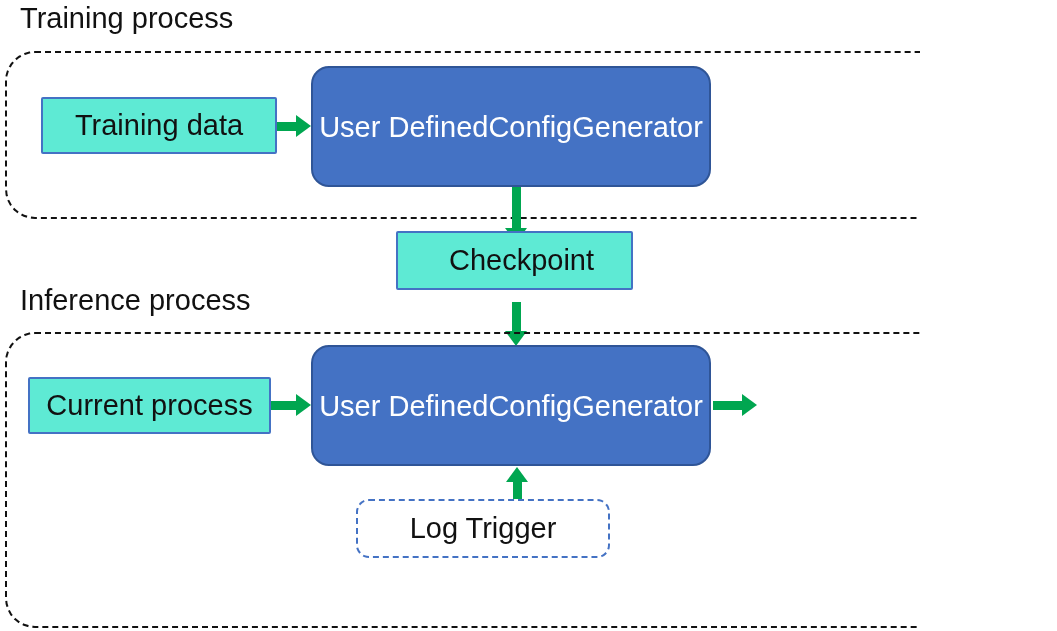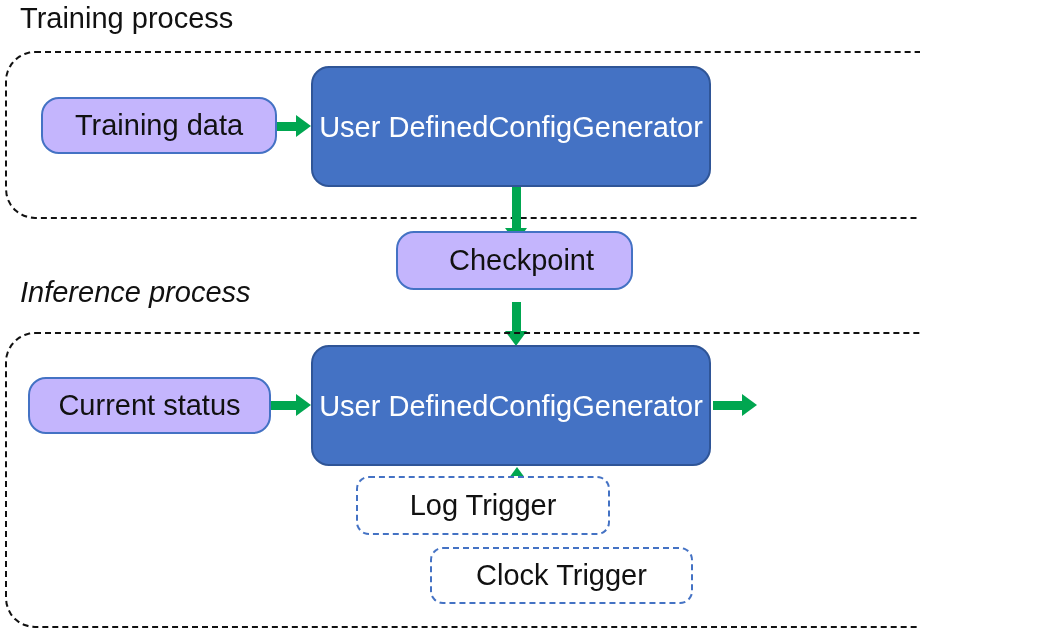--- a/index.html
+++ b/index.html
@@ -30,23 +30,23 @@
   .node {
     position: absolute;
     display: flex;
     align-items: center;
     justify-content: center;
     text-align: center;
     box-sizing: border-box;
     white-space: nowrap;
   }
   .white-node {
-    background: #c4b5fd;
+    background: #5eead4;
     border: 2px solid #4472C4;
-    border-radius: 18px;
+    border-radius: 2px;
     color: #111111;
     font-size: 29px;
   }
   .blue-node {
     background: #4472C4;
     border: 2px solid #2F5597;
     border-radius: 18px;
     color: #ffffff;
     font-size: 29px;
     flex-direction: row;
@@ -124,25 +124,25 @@
     <div class="head"></div>
   </div>
 
   <div class="node white-node" style="left:396px; top:231px; width:237px; height:59px;padding-left:14px;">Checkpoint</div>
 
   <div class="arrow-down" style="left:504px; top:302px; width:24px; height:44px;">
     <div class="shaft"></div>
     <div class="head"></div>
   </div>
 
-  <div class="section-label" style="left:20px; top:276px;font-style:italic;">Inference process</div>
+  <div class="section-label" style="left:20px; top:284px;">Inference process</div>
 
   <div class="dashed-container" style="left:5px; top:332px; width:1042px; height:292px;"></div>
 
-  <div class="node white-node" style="left:28px; top:377px; width:243px; height:57px;">Current status</div>
+  <div class="node white-node" style="left:28px; top:377px; width:243px; height:57px;">Current process</div>
 
   <div class="arrow-right" style="left:271px; top:393px; width:40px; height:24px;">
     <div class="shaft"></div>
     <div class="head"></div>
   </div>
 
   <div class="node blue-node" style="left:311px; top:345px; width:400px; height:121px;">
     <span>User Defined</span>
     <span>ConfigGenerator</span>
   </div>
@@ -151,17 +151,16 @@
     <div class="shaft"></div>
     <div class="head"></div>
   </div>
 
 
   <div class="arrow-up" style="left:505px; top:467px; width:24px; height:32px;">
     <div class="head"></div>
     <div class="shaft"></div>
   </div>
 
-  <div class="node trigger-node" style="left:356px; top:476px; width:254px; height:59px;">Log Trigger</div>
+  <div class="node trigger-node" style="left:356px; top:499px; width:254px; height:59px;">Log Trigger</div>
 
-  <div class="node trigger-node" style="left:430px; top:547px; width:263px; height:57px;">Clock Trigger</div>
 
 </div>
 
 </body></html>

